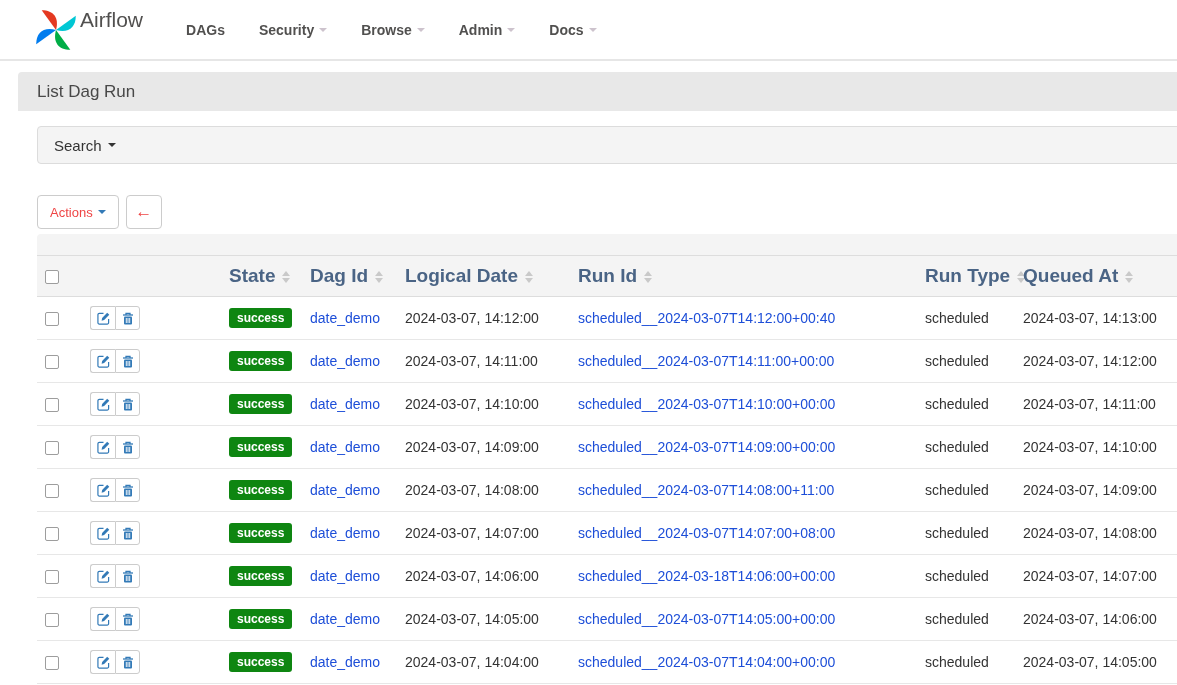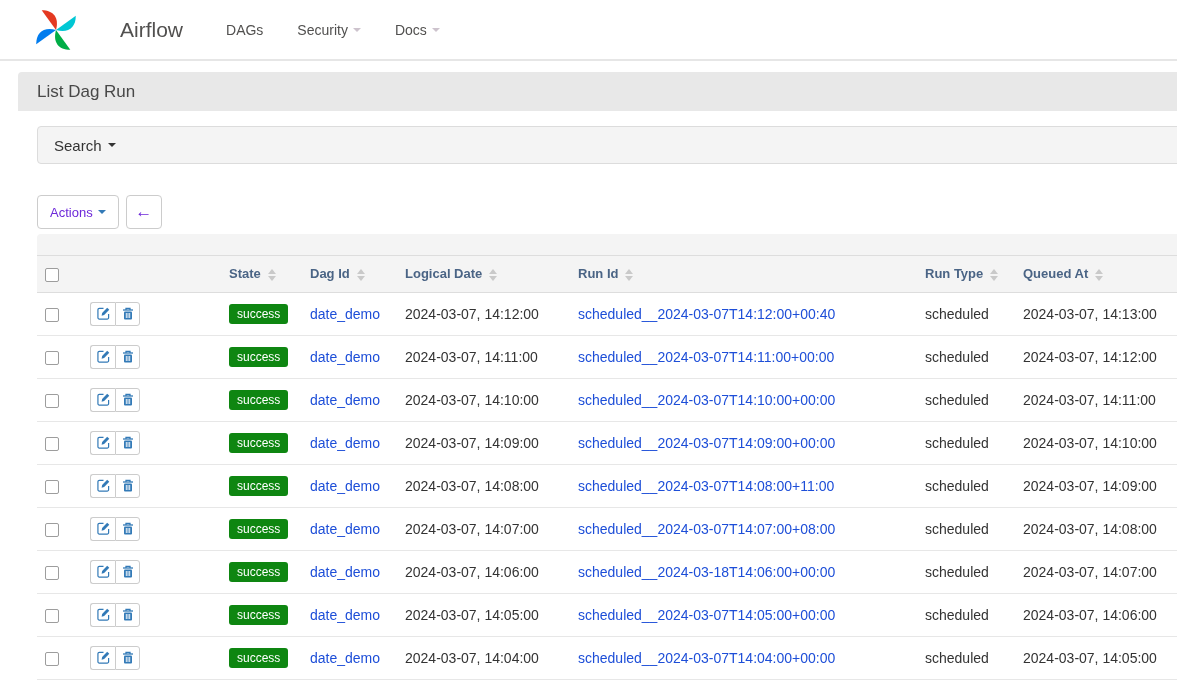--- a/index.html
+++ b/index.html
@@ -2,53 +2,53 @@
 <html style="--success: #0e8611;"><head>
 <meta charset="utf-8">
 <style>
   * { box-sizing: border-box; margin: 0; padding: 0; }
   html,body { width:1177px; height:685px; overflow:hidden; background:#fff;
     font-family:"Liberation Sans", sans-serif; font-size:14px; color:#333; }
 
   
   .navbar { height:61px; background:#fff; border-bottom:2px solid #e6e6e6;
     display:flex; align-items:center; padding-left:34px; }
-  .brand { display:flex; align-items:center; cursor:pointer;gap:40px; }
+  .brand { display:flex; cursor:pointer; }
   .brand svg { width:44px; height:44px; }
   .brand-text { font-size:21px; color:#51504f; margin-left:2px; }
   .nav-items { display:flex; align-items:center; margin-left:26px; }
-  .nav-item { padding:10px 17px; font-weight:normal; font-size:14px; color:#51504f;
+  .nav-item { padding:10px 17px; font-weight:bold; font-size:14px; color:#51504f;
     cursor:pointer; white-space:nowrap; display:flex; align-items:center;text-align:center; }
   .caret { display:inline-block; width:0; height:0; border-left:4px solid transparent;
     border-right:4px solid transparent; border-top:4px solid #cdc3cd; margin-left:5px; }
 
   
   .panel { margin:11px 0 0 18px; width:1240px; }
   .panel-header { background:#e8e8e8; border-radius:4px 4px 0 0; padding:10px 19px;
     font-size:17px; color:#484848; height:39px; }
 
   .search-well { margin:15px 20px 0 19px; background:#f4f4f4; border:1px solid #dcdcdc;
     border-radius:4px; height:38px; display:flex; align-items:center; padding:0 16px;
     font-size:15px; color:#333; cursor:pointer; }
   .search-well .caret { border-top-color:#333; margin-left:6px; }
 
   .toolbar { margin:31px 0 0 19px; display:flex; gap:7px; }
-  .btn { background:#fff; border:1px solid #ccc; border-radius:4px; color:#6d28d9;
+  .btn { background:#fff; border:1px solid #ccc; border-radius:4px; color:#ef4444;
     font-size:13px; height:34px; padding:0 12px; display:inline-flex; align-items:center;
     cursor:pointer; font-family:"Liberation Sans", sans-serif; }
   .btn .caret { border-top-color:#337ab7; margin-left:5px; }
   .btn.back-btn { width:36px; justify-content:center; font-size:17px; font-weight:bold; }
 
   
   .pre-strip { margin:5px 0 0 19px; width:1190px; height:22px; background:#f4f4f4;
     border-radius:4px 4px 0 0; border-bottom:1px solid #ddd; }
   table { margin-left:19px; width:1190px; border-collapse:collapse; table-layout:fixed; }
   col.c1{width:53px} col.c2{width:131px} col.c3{width:81px} col.c4{width:95px}
   col.c5{width:173px} col.c6{width:347px} col.c7{width:98px} col.c8{width:212px}
-  th { background:#f4f4f4; text-align:left; font-size:13px; font-weight:bold; color:#4a6485;
+  th { background:#f4f4f4; text-align:left; font-size:19px; font-weight:bold; color:#4a6485;
     padding:9px 8px; border-bottom:1px solid #ddd; height:36px; cursor:pointer; white-space:nowrap; }
   td { padding:9px 8px; height:39px; border-bottom:1px solid #e7e7e7; font-size:14px;
     color:#333; white-space:nowrap; overflow:hidden; vertical-align:middle; }
   td.col-actions, th.col-actions { padding-left:0; }
 
   .sort-icon { display:inline-flex; flex-direction:column; gap:2px; margin-left:7px;
     vertical-align:middle; }
   .sort-icon i { display:block; width:0; height:0; border-left:4px solid transparent;
     border-right:4px solid transparent; }
   .sort-icon .up { border-bottom:5px solid #c9c9c9; }
@@ -57,21 +57,21 @@
   .checkbox { display:inline-block; width:14px; height:14px; background:#fff;
     border:1px solid #9d9d9d; border-radius:2px; cursor:pointer; vertical-align:middle; }
 
   .btn-group { display:inline-flex; }
   .icon-btn { width:25px; height:24px; background:#fff; border:1px solid #ccc;
     display:inline-flex; align-items:center; justify-content:center; cursor:pointer; padding:0; }
   .icon-btn:first-child { border-radius:3px 0 0 3px; border-right:none; }
   .icon-btn:last-child { border-radius:0 3px 3px 0; }
 
   .badge-success { display:inline-block; background:var(--success,#0e8611); color:#fff;
-    font-size:12px; font-weight:normal; padding:3px 8px; border-radius:3px; line-height:14px; }
+    font-size:12px; font-weight:bold; padding:3px 8px; border-radius:3px; line-height:14px; }
   a.link { color:#1d4ed8; text-decoration:none; cursor:pointer; }
 </style>
 </head>
 <body>
 
 <div class="navbar">
   <div class="brand">
     <svg viewBox="0 0 40 40">
       <path d="M20 20 L7 2 C18 2 23 9 20 20 Z" fill="#e43921"></path>
       <path d="M20 20 L7 2 C18 2 23 9 20 20 Z" fill="#00c7d4" transform="rotate(90 20 20)"></path>
@@ -82,20 +82,28 @@
   </div>
   <div class="nav-items">
     <div class="nav-item">
         <span>DAGs</span>
       </div>
     <div class="nav-item">
         <span>Security</span>
         <span class="caret"></span>
       </div>
     <div class="nav-item">
+        <span>Browse</span>
+        <span class="caret"></span>
+      </div>
+    <div class="nav-item">
+        <span>Admin</span>
+        <span class="caret"></span>
+      </div>
+    <div class="nav-item">
         <span>Docs</span>
         <span class="caret"></span>
       </div>
   </div>
 </div>
 
 <div class="panel">
   <div class="panel-header">List Dag Run</div>
 
   <div class="search-well">

